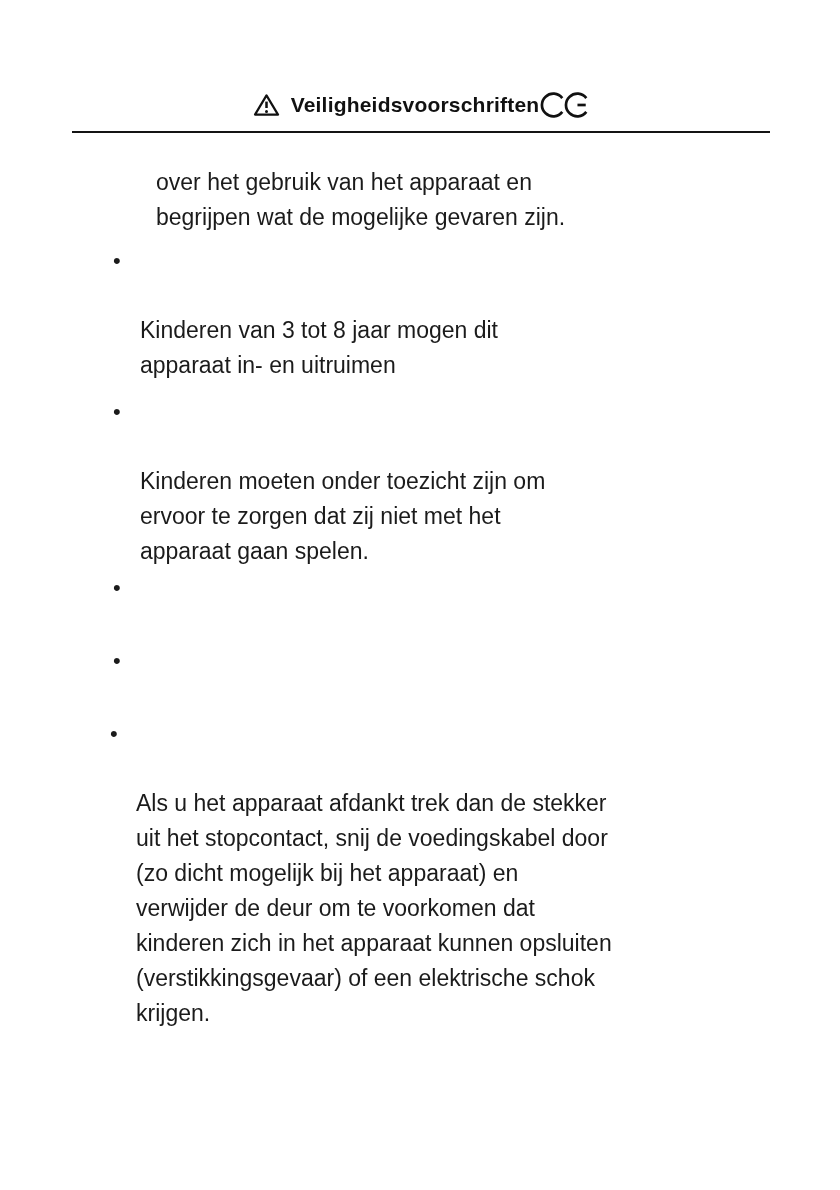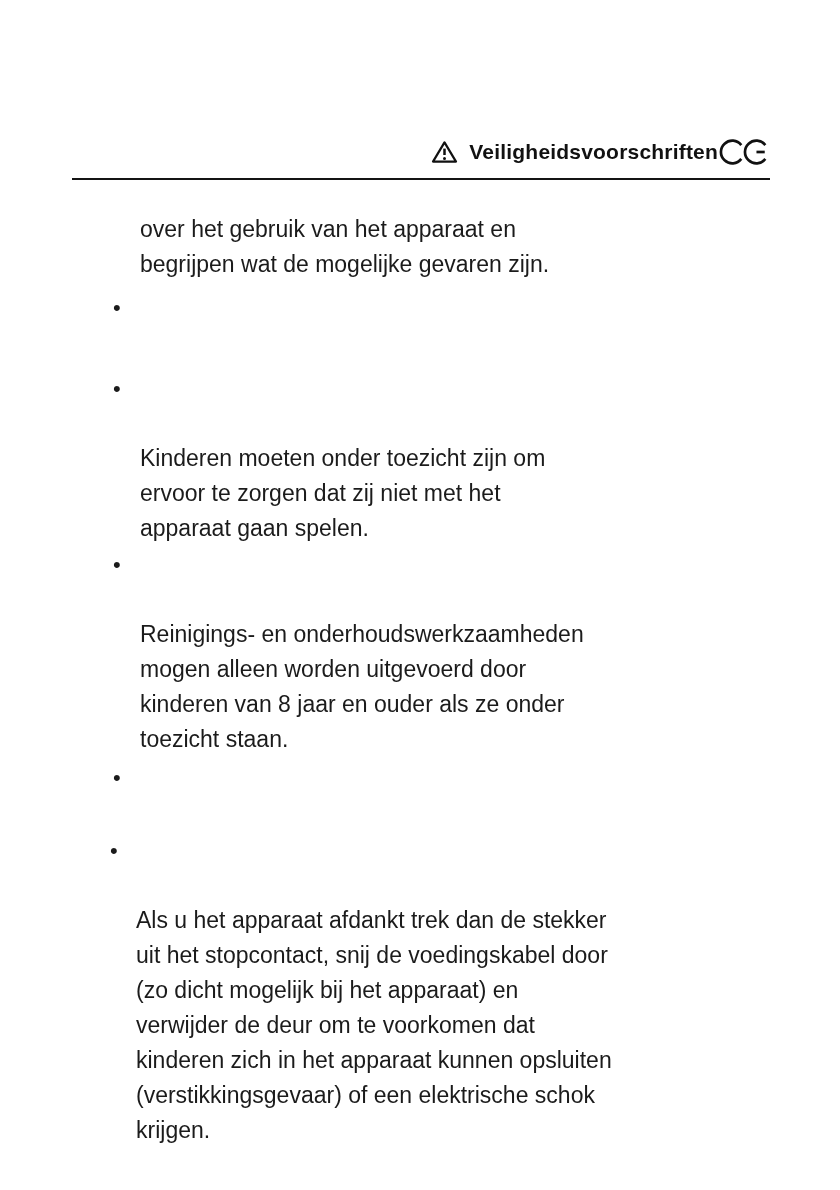--- a/index.html
+++ b/index.html
@@ -12,45 +12,44 @@
   .page {
     width: 840px; height: 1190px;
     background: #ffffff;
     padding: 90px 70px 0 72px;
     position: relative;
     overflow: hidden;
   }
   .header-row {
     display: flex;
     align-items: center;
-    justify-content: flex-end;
+    justify-content: center;
     padding: 0 2px 11px 2px;
     border-bottom: 2px solid #141414;
-    margin-top: 47px;
   }
   .header-left {
     display: flex;
     align-items: center;
     gap: 11px;
   }
   .page-title {
     font-size: 21px;
     font-weight: bold;
     letter-spacing: 0.2px;
     color: #111;
   }
   .warning-icon svg, .ce-icon svg { display: block; }
   .body-text {
     padding: 32px 0 0 38px;
     font-size: 23px;
     line-height: 35px;
     color: #1b1b1b;
   }
   .intro {
-    margin-left: 30px;
+    margin-left: 46px;
     white-space: pre-line;
   }
   .bullet-list {
     list-style: none;
   }
   .bullet-list li {
     position: relative;
     padding-left: 30px;
     white-space: pre-line;
     margin-top: 3px;
@@ -93,33 +92,31 @@
   </header>
 
   <main class="body-text">
 
     <p class="intro">over het gebruik van het apparaat en
 begrijpen wat de mogelijke gevaren zijn.</p>
 
     <ul class="bullet-list">
       <li>
         <span class="bullet">•</span>
+        <span>Kinderen van 3 tot 8 jaar mogen dit
+apparaat in- en uitruimen</span>
       </li>
       <li>
         <span class="bullet">•</span>
         <span>Kinderen moeten onder toezicht zijn om
 ervoor te zorgen dat zij niet met het
 apparaat gaan spelen.</span>
       </li>
       <li>
         <span class="bullet">•</span>
-        <span>Reinigings- en onderhoudswerkzaamheden
-mogen alleen worden uitgevoerd door
-kinderen van 8 jaar en ouder als ze onder
-toezicht staan.</span>
       </li>
       <li>
         <span class="bullet">•</span>
       </li>
       <li>
         <span class="bullet">•</span>
         <span>Als u het apparaat afdankt trek dan de stekker
 uit het stopcontact, snij de voedingskabel door
 (zo dicht mogelijk bij het apparaat) en
 verwijder de deur om te voorkomen dat

